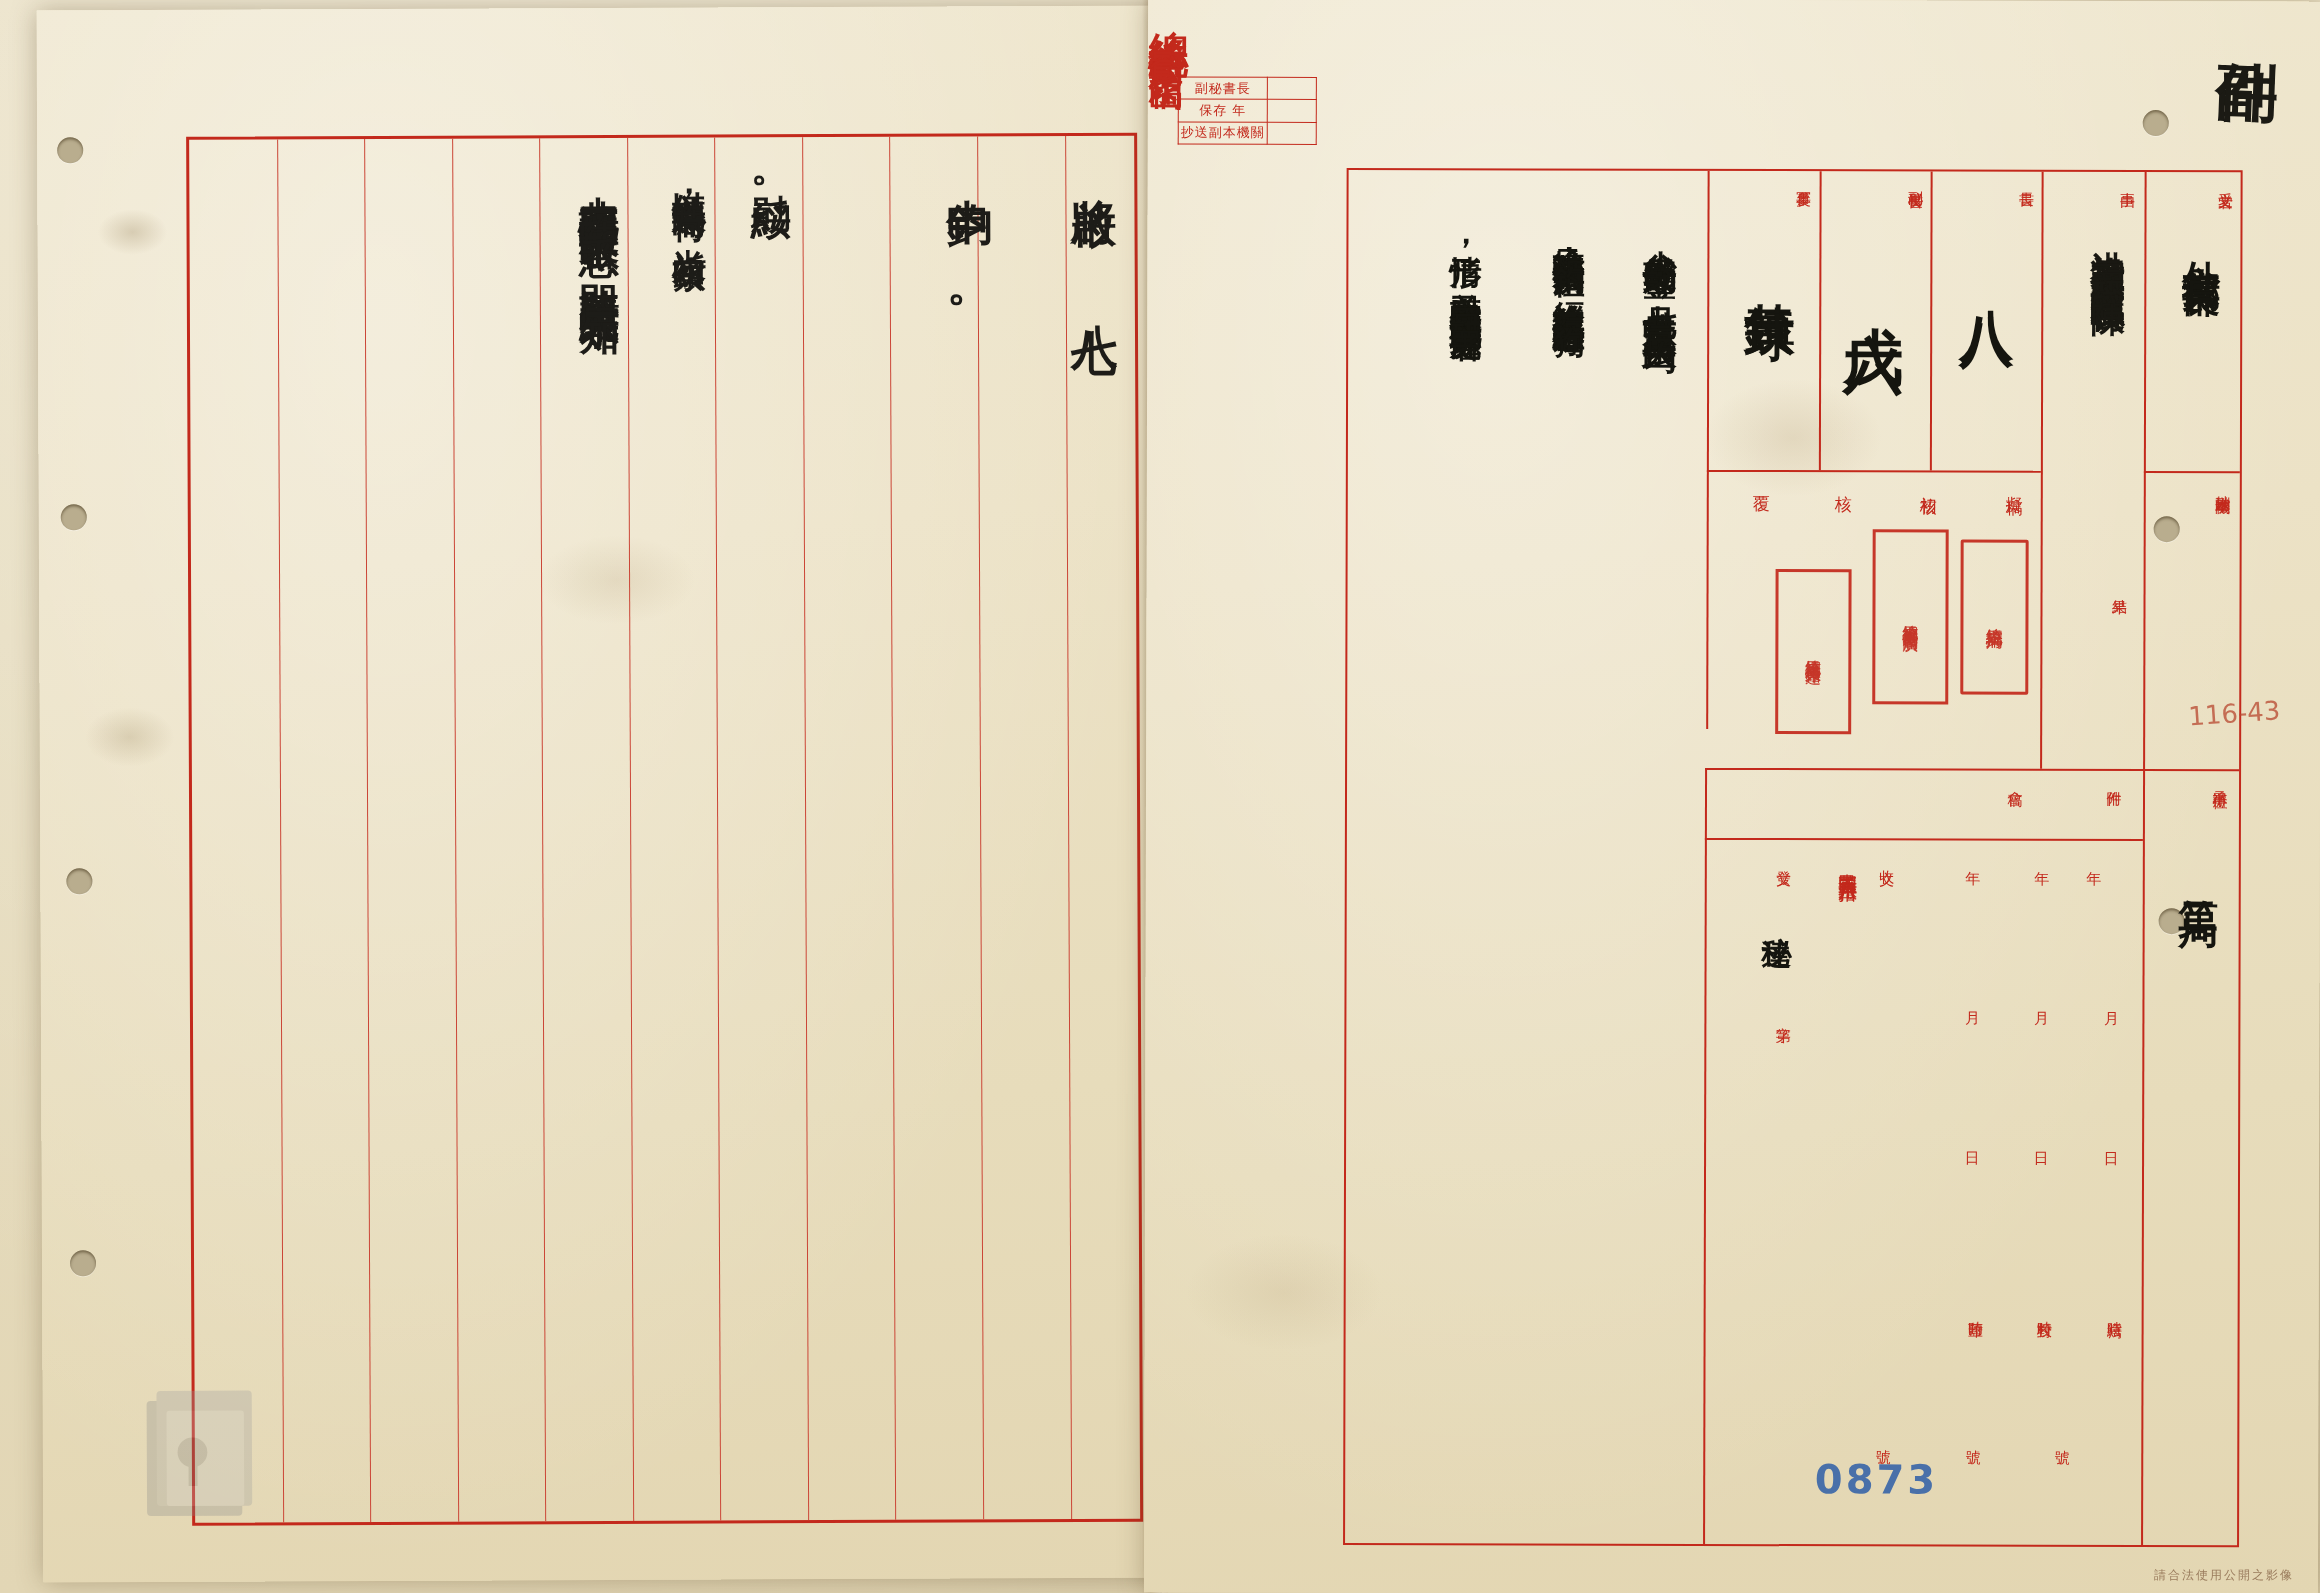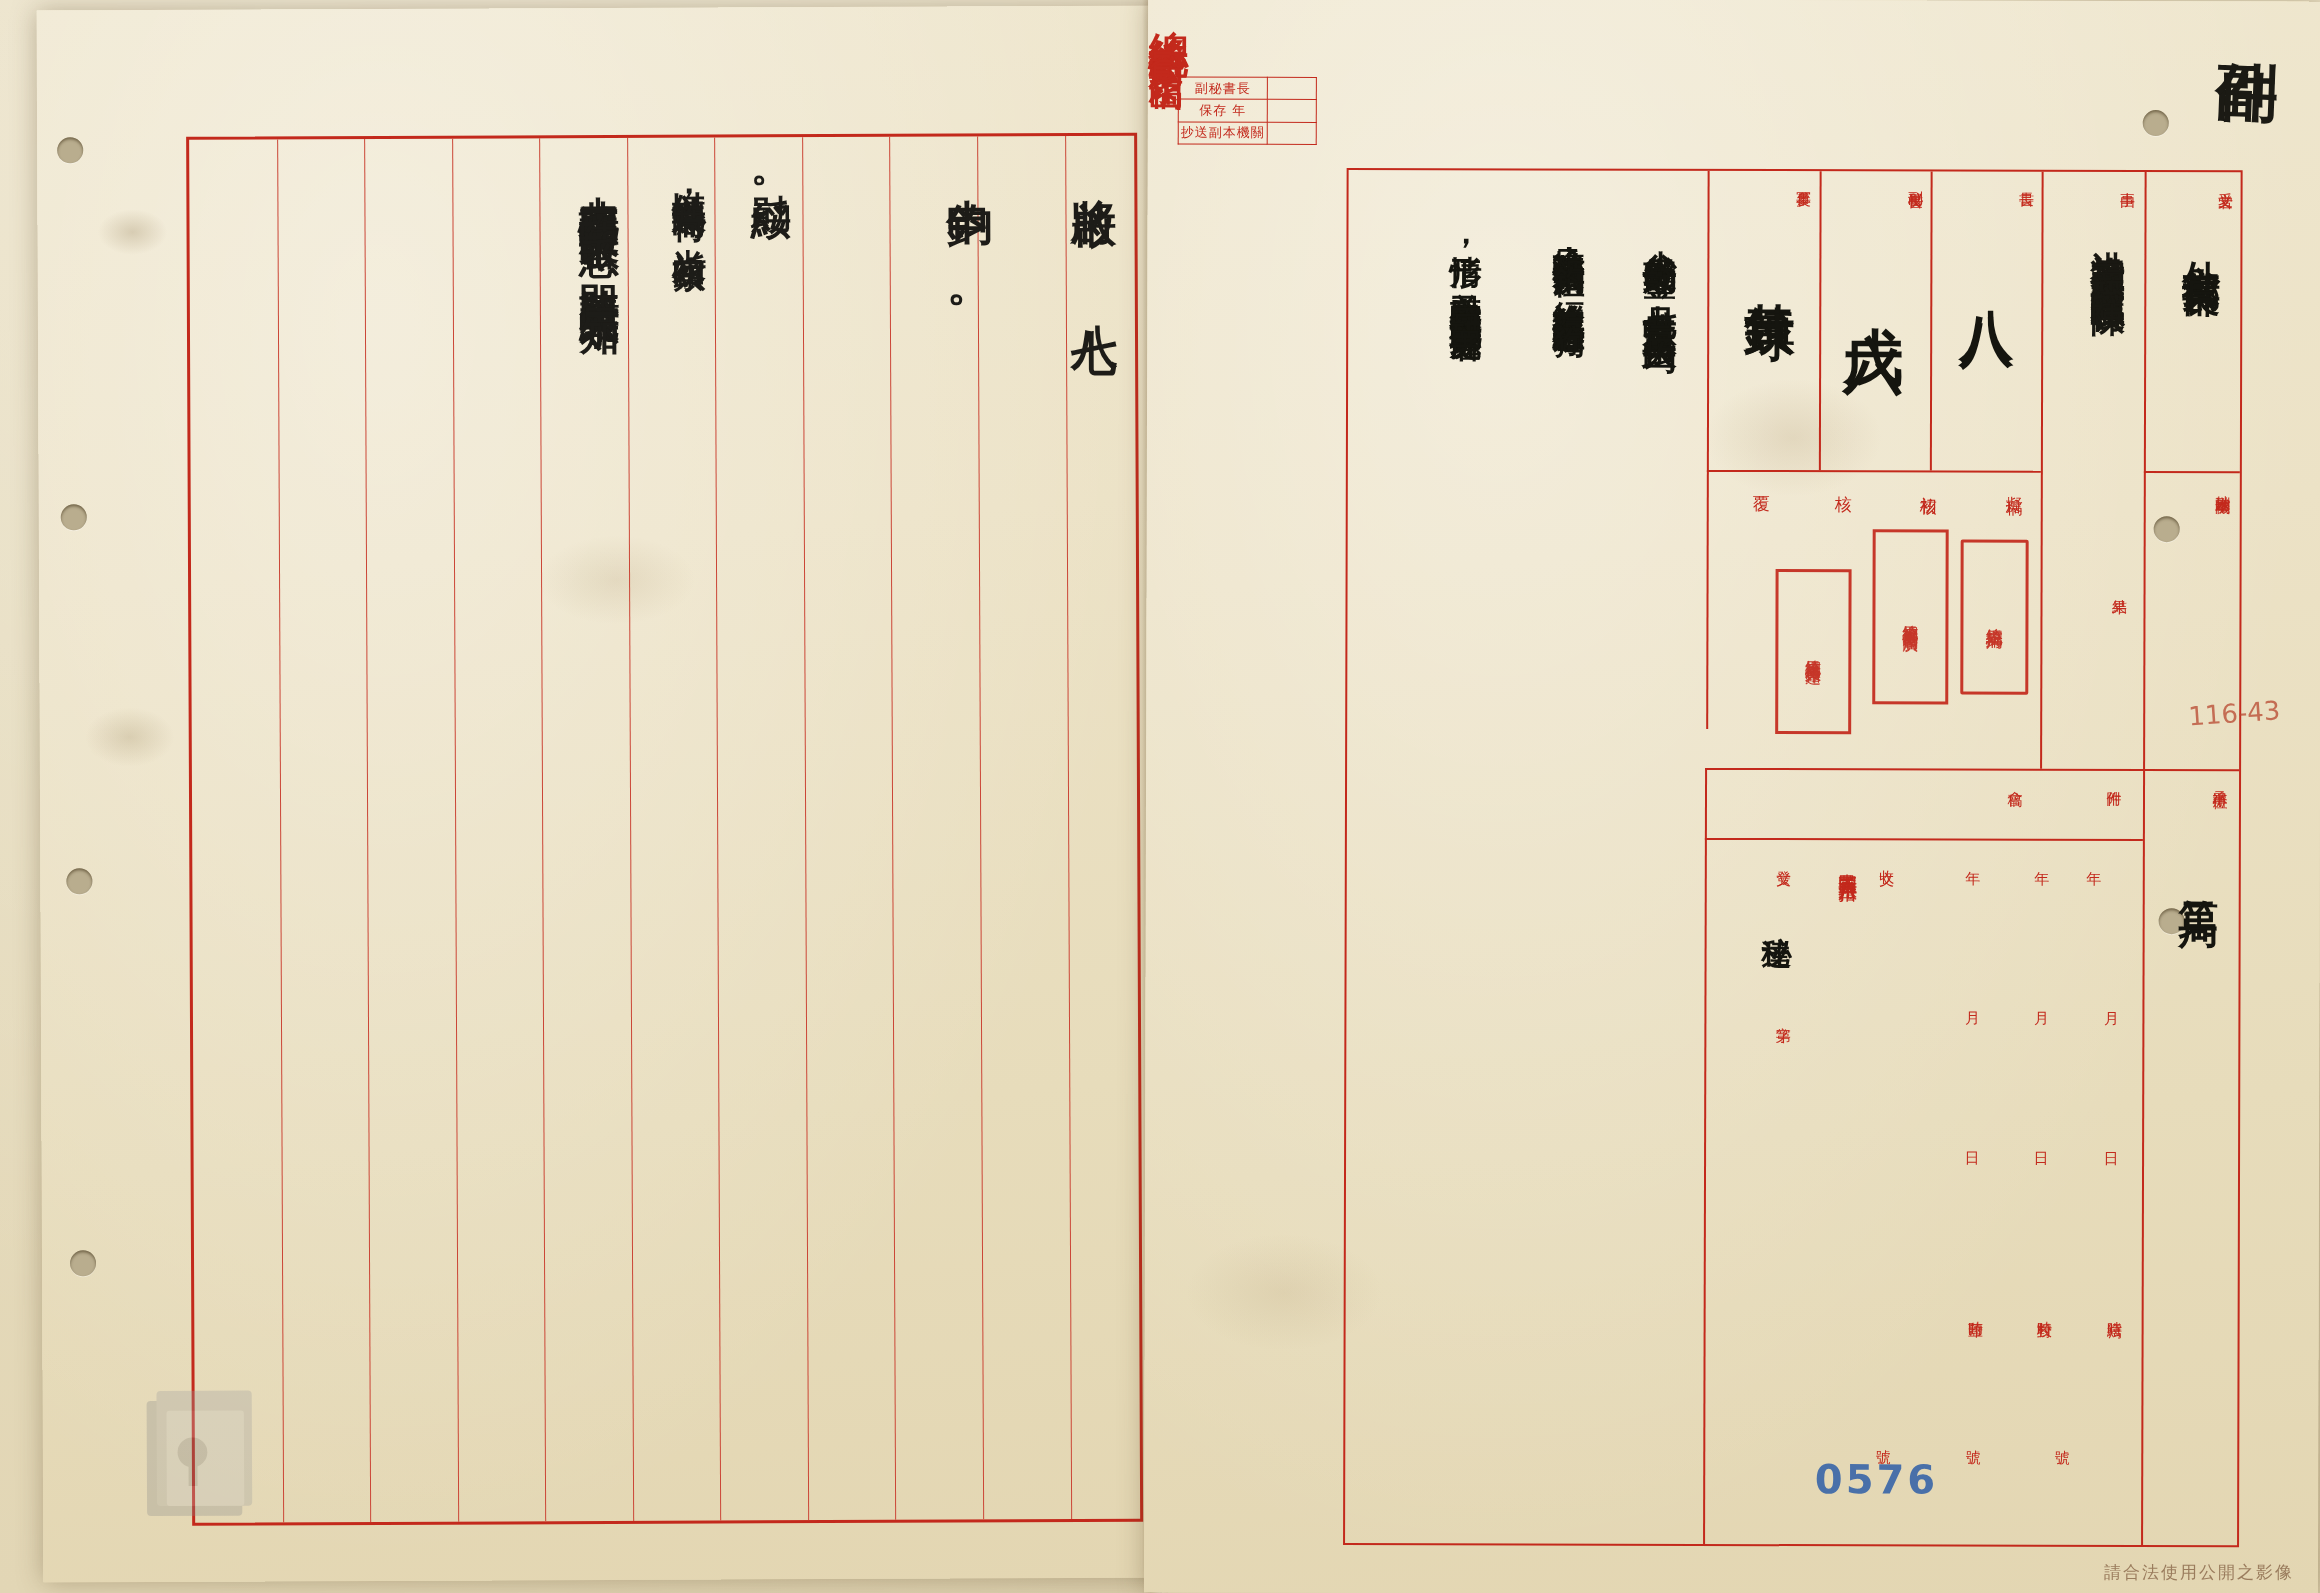--- a/index.html
+++ b/index.html
@@ -126,21 +126,21 @@
     position:absolute;color:#b8472f;font-family:"DejaVu Sans","Liberation Sans",sans-serif;
     font-size:26px;opacity:.75;transform:rotate(-4deg);
   }
   .corner-ink{
     position:absolute;color:#16160f;font-family:"DejaVu Serif","Liberation Serif",serif;
     writing-mode:vertical-rl;text-orientation:upright;font-weight:700;
   }
   
   #logo{position:absolute;left:96px;top:1373px;width:129px;height:149px;opacity:.30;}
   #footer-note{
-    position:absolute;right:26px;bottom:10px;color:#9a7c5d;font-size:17px;
+    position:absolute;right:26px;bottom:10px;color:#9a7c5d;font-size:12px;
     font-family:"DejaVu Serif","Liberation Serif",serif;letter-spacing:2px;
   }
 </style>
 </head>
 <body>
 
 <div id="scan">
 
   <div class="sheet" id="page-left">
     <div class="hole" style="left:20px;top:127px;"></div>
@@ -289,21 +289,21 @@
           <div class="hdr-v sm" style="position:absolute;right:281px;top:18px;font-size:19px;">中華民國五十八年八月拾日</div>
 
           <div class="hdr-v sm" style="position:absolute;right:350px;top:18px;">發文</div>
           <div class="ink-v" style="position:absolute;right:346px;top:74px;font-size:30px;">秘達</div>
           <div class="hdr-v sm" style="position:absolute;right:350px;top:175px;">字第</div>
           <div class="hdr-v sm" style="position:absolute;right:249px;top:597px;">號</div>
           <div class="hdr-v sm" style="position:absolute;right:159px;top:597px;">號</div>
           <div class="hdr-v sm" style="position:absolute;right:70px;top:597px;">號</div>
         </div>
 
-        <div class="stampnum" style="right:299px;bottom:42px;">0576</div>
+        <div class="stampnum" style="right:299px;bottom:42px;">0873</div>
 
         <div class="ink-v" style="position:absolute;right:557px;top:52px;font-size:34px;letter-spacing:3px;">少谷部長勛鑒：七月廿八日暨八月三日大函均</div>
         <div class="ink-v" style="position:absolute;right:649px;top:52px;font-size:32px;letter-spacing:2px;">承轉洪華僑領袖洪祖鈞，經洽據統將軍及解台經過等狗</div>
         <div class="ink-v" style="position:absolute;right:752px;top:60px;font-size:32px;letter-spacing:2px;">情形，差已由政院令飭國防部另此行政部研究處署</div>
       </div>
 
       <div class="pencil" style="right:40px;top:697px;">116-43</div>
     </div>
   </div>
 

